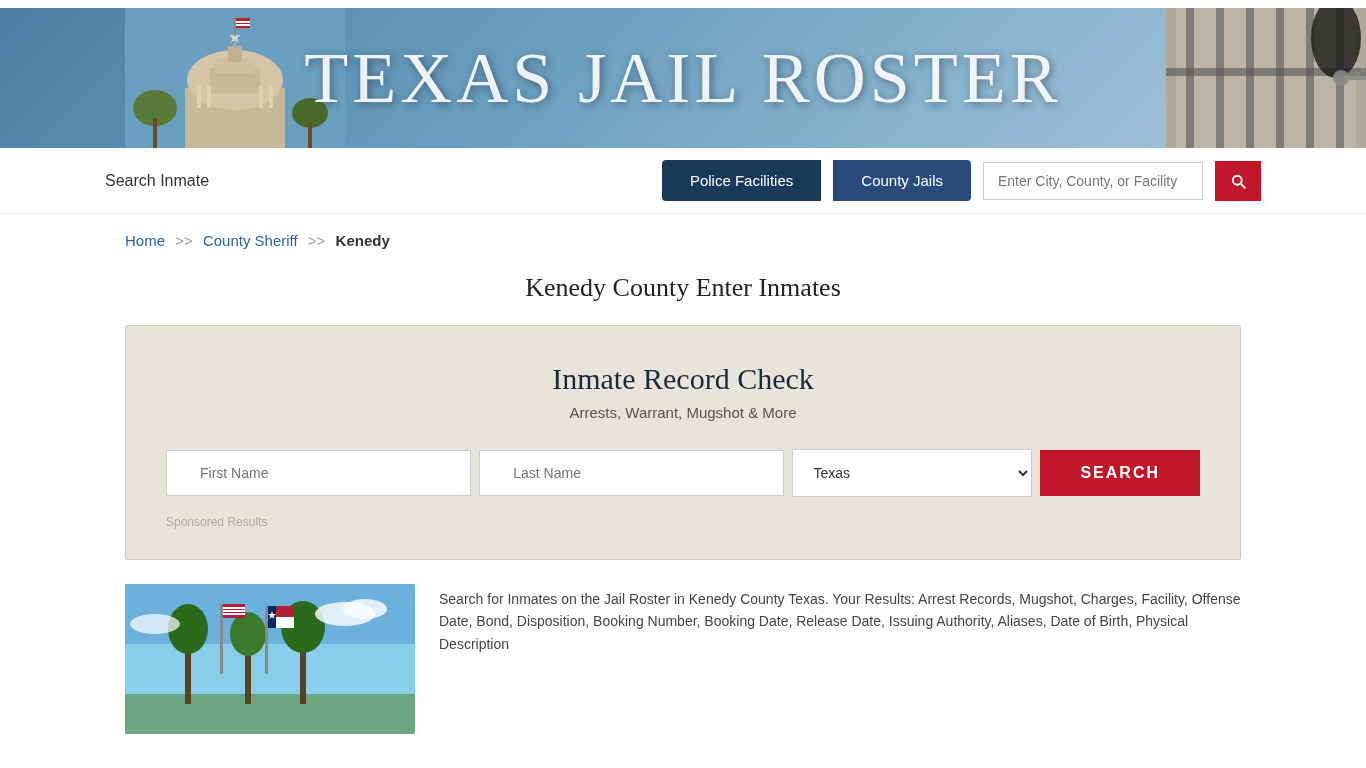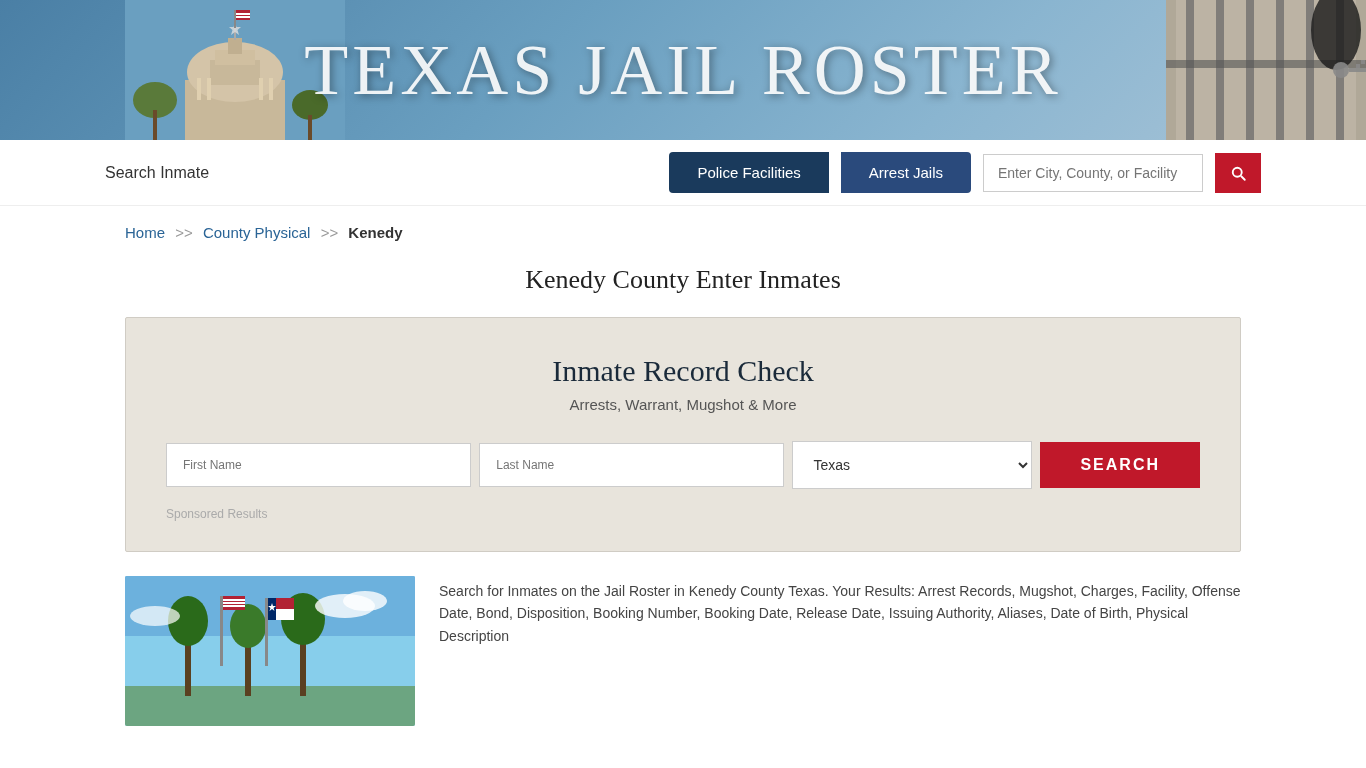--- a/index.html
+++ b/index.html
@@ -8,20 +8,21 @@
     
     .header-banner {
       width: 1366px;
       height: 140px;
       background: linear-gradient(135deg, #4a7fa5 0%, #6a9fc0 40%, #8ab5d0 70%, #aac5d8 100%);
       position: relative;
       overflow: hidden;
       display: flex;
       align-items: center;
       justify-content: center;
+      margin-top: 8px;
     }
     .header-banner .banner-title {
       font-size: 72px;
       font-family: 'Palatino Linotype', Palatino, serif;
       color: rgba(255,255,255,0.9);
       letter-spacing: 4px;
       text-transform: uppercase;
       text-shadow: 2px 2px 8px rgba(0,0,0,0.4);
       z-index: 2;
     }
@@ -162,22 +163,22 @@
       margin-bottom: 28px;
     }
     .search-form {
       display: flex;
       gap: 0;
       align-items: center;
       margin-bottom: 18px;
     }
     .input-first-name, .input-last-name {
       border: 1px solid #ccc;
-      padding: 14px 16px;
-      font-size: 12px;
+      padding: 14px 33px;
+      font-size: 14px;
       font-family: Arial, sans-serif;
       color: #aaa;
       background: #fff;
       flex: 1;
       outline: none;
     }
     .input-first-name { margin-right: 8px; }
     .input-last-name { margin-right: 8px; }
     .state-select {
       border: 1px solid #ccc;
@@ -297,34 +298,34 @@
       <rect x="190" y="64" width="4" height="4" fill="#888" opacity="0.9"></rect>
       <rect x="195" y="60" width="4" height="4" fill="#888" opacity="0.9"></rect>
     </svg>
   </div>
 </div>
 
 <nav class="navbar">
   <span class="nav-search-inmate">Search Inmate</span>
   <div class="nav-buttons">
     <button class="btn-police">Police Facilities</button>
-    <button class="btn-county-jails">Arrest Jails</button>
+    <button class="btn-county-jails">County Jails</button>
     <input class="search-facility-input" type="text" placeholder="Enter City, County, or Facility" style="">
     <button class="btn-search-icon">
       <svg class="search-icon-svg" viewBox="0 0 24 24" xmlns="http://www.w3.org/2000/svg">
         <path d="M21 21l-4.35-4.35M17 11A6 6 0 1 1 5 11a6 6 0 0 1 12 0z" stroke="white" stroke-width="2.5" fill="none" stroke-linecap="round"></path>
       </svg>
     </button>
   </div>
 </nav>
 
 <div class="breadcrumb">
   <a href="#">Home</a>
   <span class="separator">&gt;&gt;</span>
-  <a href="#">County Physical</a>
+  <a href="#">County Sheriff</a>
   <span class="separator">&gt;&gt;</span>
   <span class="current">Kenedy</span>
 </div>
 
 <h1 class="page-title">Kenedy County Enter Inmates</h1>
 
 <section class="record-check-section">
   <h2 class="record-check-title">Inmate Record Check</h2>
   <p class="record-check-subtitle">Arrests, Warrant, Mugshot &amp; More</p>
 

